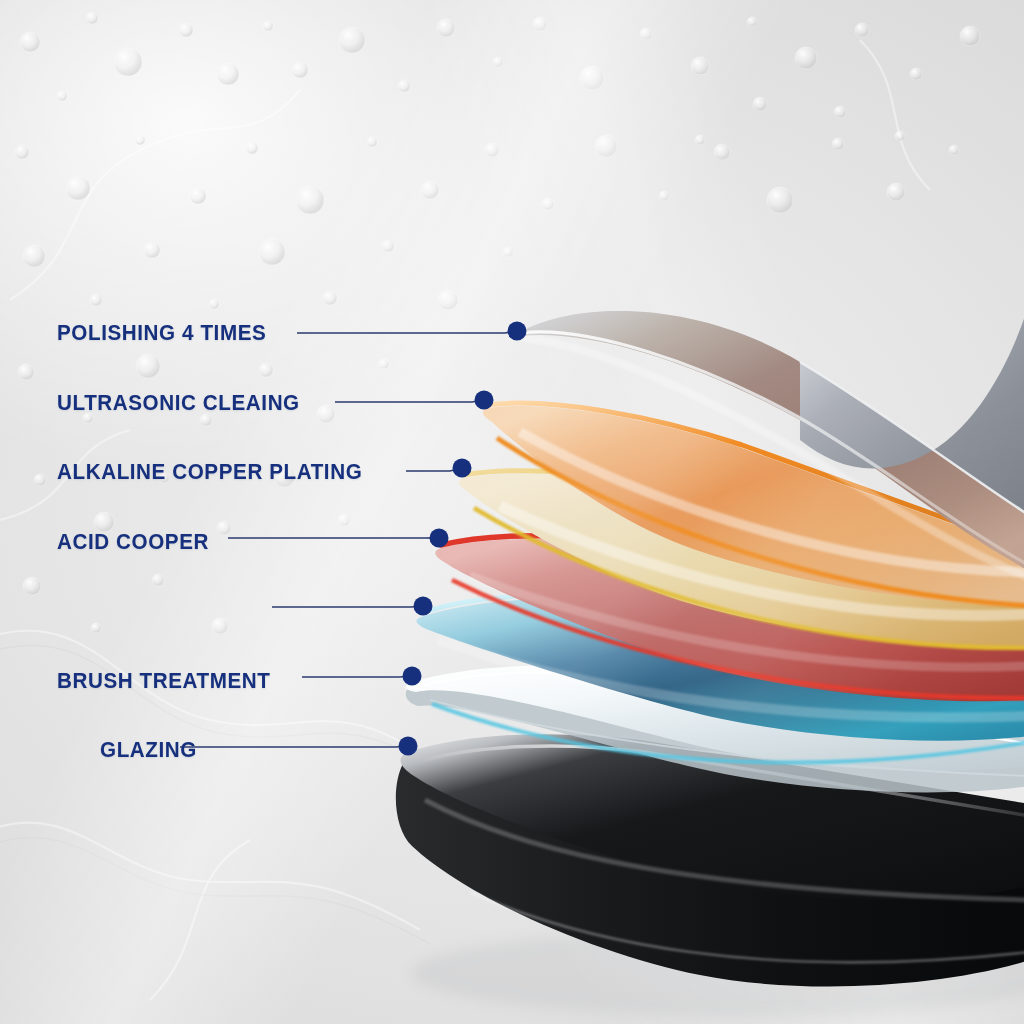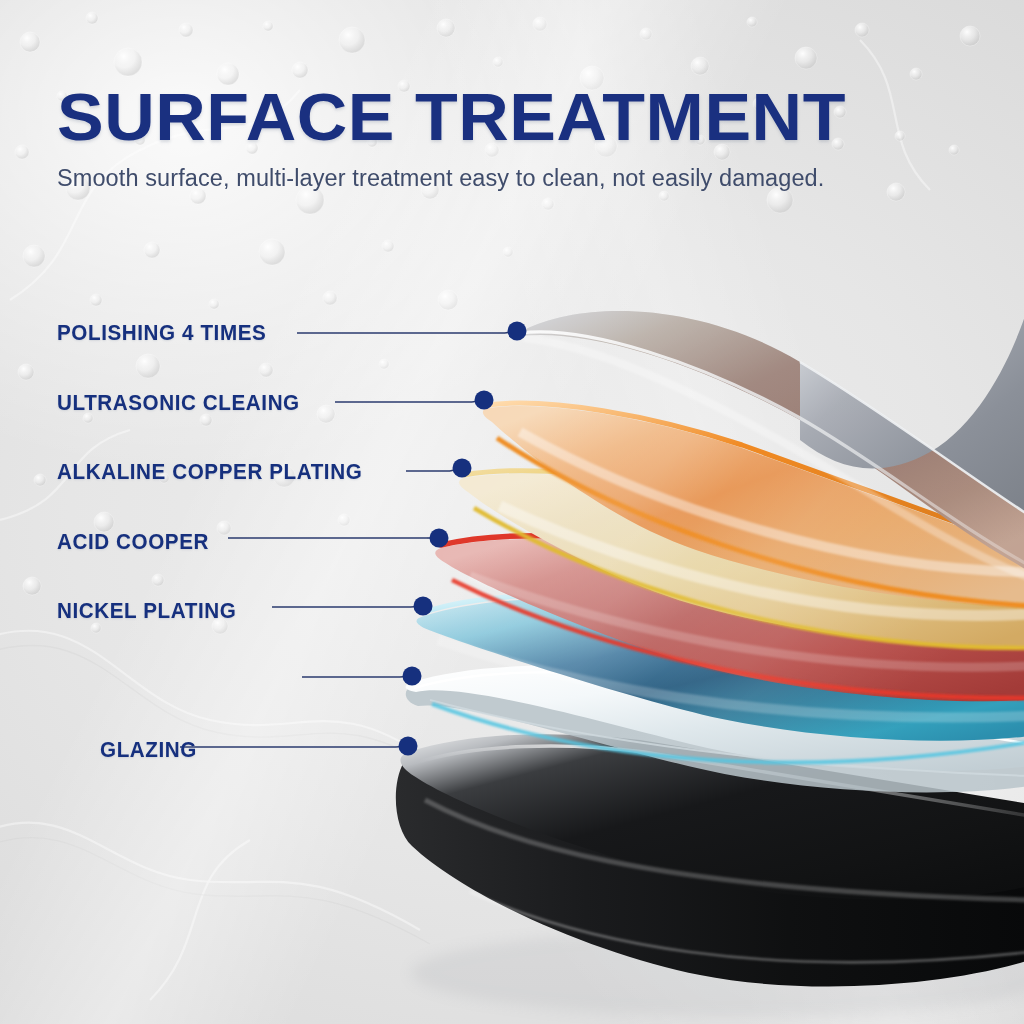--- a/index.html
+++ b/index.html
@@ -393,39 +393,35 @@
         <circle cx="423" cy="606" r="9.5" fill="#16307e"></circle>
         <line x1="302" y1="677" x2="400" y2="677" stroke="#2a3a6e" stroke-width="1.6"></line>
         <line x1="400" y1="677" x2="412" y2="676" stroke="#2a3a6e" stroke-width="1.6"></line>
         <circle cx="412" cy="676" r="9.5" fill="#16307e"></circle>
         <line x1="180" y1="747" x2="396" y2="747" stroke="#2a3a6e" stroke-width="1.6"></line>
         <line x1="396" y1="747" x2="408" y2="746" stroke="#2a3a6e" stroke-width="1.6"></line>
         <circle cx="408" cy="746" r="9.5" fill="#16307e"></circle>
       </g>
   </svg>
 
-  <div class="header">
-    <div class="title" style="color: rgb(26, 48, 128);">SURFACE TREATMENT</div>
-    <div class="subtitle" style="color: rgb(63, 76, 107);">Smooth surface, multi-layer treatment easy to clean, not easily damaged.</div>
-  </div>
 
   <div class="callouts" id="callout-host">
       <div class="callout" style="top: 319px;">
         <span class="lbl" style="color: rgb(22, 48, 126);">POLISHING 4 TIMES</span>
       </div>
       <div class="callout" style="top: 458px;">
         <span class="lbl" style="color: rgb(22, 48, 126);">ALKALINE COPPER PLATING</span>
       </div>
       <div class="callout" style="top: 389px;">
         <span class="lbl" style="color: rgb(22, 48, 126);">ULTRASONIC CLEAING</span>
       </div>
       <div class="callout" style="top: 528px; align-items: center;">
         <span class="lbl" style="color: rgb(22, 48, 126);">ACID COOPER</span>
       </div>
-      <div class="callout" style="top: 597px;">
-        <span class="lbl" style="color: rgb(22, 48, 126);">NICKEL PLATING</span>
+      <div class="callout" style="top: 667px;">
+        <span class="lbl" style="color: rgb(22, 48, 126);">BRUSH TREATMENT</span>
       </div>
       <div class="callout" style="top: 736px; margin-left: 43px;">
         <span class="lbl" style="color: rgb(22, 48, 126);">GLAZING</span>
       </div>
     </div>
 
 </div>
 
 </body></html>

